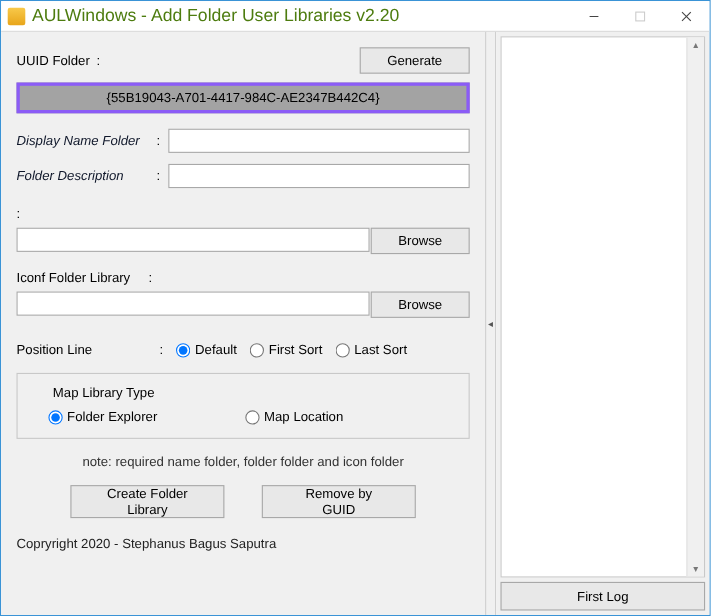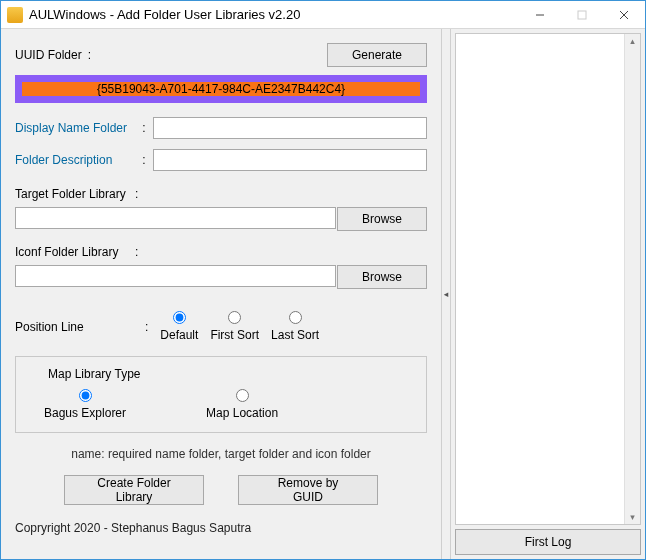--- a/index.html
+++ b/index.html
@@ -1,40 +1,40 @@
 <!DOCTYPE html>
 <html><head>
 <meta charset="utf-8">
 <style>
 *{box-sizing:border-box;margin:0;padding:0;font-family:"Segoe UI",Tahoma,sans-serif;font-size:12px;}
 body{background:#fff;width:646px;height:560px;overflow:hidden;border:1px solid #3a93d6;}
 .titlebar{height:28px;background:#fff;display:flex;align-items:center;border-bottom:1px solid #d8d8d8;}
 .titlebar .icon{width:16px;height:16px;margin:0 6px;background:linear-gradient(#f8c94a,#e8a51a);border-radius:2px;}
-.titlebar .title{flex:1;font-size:13px;color:#000000;}
+.titlebar .title{flex:1;font-size:16px;color:#4d7c0f;}
 .winbtn{width:42px;height:28px;display:flex;align-items:center;justify-content:center;color:#444;}
 .winbtn.disabled{color:#ccc;}
 .winbtn svg{width:10px;height:10px;}
 .content{display:flex;height:calc(100% - 28px);}
 .main{flex:0 0 440px;background:#f0f0f0;padding:14px 14px 10px 14px;display:flex;flex-direction:column;}
 .row{display:flex;align-items:center;margin-bottom:10px;}
-.row .lbl{flex:0 0 120px;color:#0369a1;}
+.row .lbl{flex:0 0 120px;color:#0f172a;font-style:italic;}
 .row .colon{flex:0 0 18px;text-align:center;}
 .row .inwrap{flex:1;}
 input[type=text]{width:100%;height:22px;border:1px solid #a8a8a8;background:#fff;padding:0 4px;}
 .uuidrow{display:flex;align-items:center;justify-content:space-between;margin-bottom:8px;}
-.uuidbox{height:28px;border:7px solid #8b5cf6;background:#f97316;display:flex;align-items:center;justify-content:center;margin-bottom:14px;}
+.uuidbox{height:28px;border:3px solid #8b5cf6;background:#a3a3a3;display:flex;align-items:center;justify-content:center;margin-bottom:14px;}
 .btn{height:24px;border:1px solid #a8a8a8;background:#e8e8e8;padding:0 24px;cursor:pointer;}
 .browse-row{display:flex;gap:1px;margin-bottom:14px;}
 .browse-row input{flex:1;}
 .browse-row .btn{flex:0 0 60px;}
 .section-lbl{margin-bottom:6px;display:flex;}
 .section-lbl .lbl{flex:0 0 120px;}
 .radio-row{display:flex;align-items:center;gap:12px;margin-bottom:14px;}
 .radio-row .lbl{flex:0 0 118px;}
-.radio-item{display:flex;align-items:center;gap:4px;flex-direction:column;}
+.radio-item{display:flex;align-items:center;gap:4px;}
 .radio-item input{margin:0;}
 .fieldset{border:1px solid #c8c8c8;padding:10px 12px 12px 28px;margin-bottom:14px;}
 .fieldset .legend{margin:-18px 0 8px 0;background:#f0f0f0;padding:0 4px;display:inline-block;}
 .fs-radios{display:flex;gap:80px;}
 .note{text-align:center;color:#333;margin-bottom:14px;}
 .btnrow{display:flex;justify-content:center;gap:34px;margin-bottom:16px;}
 .btnrow .btn{width:140px;height:30px;}
 .copyright{text-align:left;color:#222;}
 .splitter{flex:0 0 10px;background:#f0f0f0;border-left:1px solid #cfcfcf;border-right:1px solid #cfcfcf;display:flex;align-items:center;justify-content:center;}
 .splitter .arrow{font-size:9px;color:#555;}
@@ -88,21 +88,20 @@
       <div class="inwrap"><input type="text" value="" style=""></div>
     </div>
 
     <div class="row" style="margin-bottom:16px;">
       <span class="lbl">Folder Description</span>
       <span class="colon">:</span>
       <div class="inwrap"><input type="text" value="" style=""></div>
     </div>
 
     <div class="section-lbl">
-      <span class="lbl">Target Folder Library</span>
       <span class="colon">:</span>
     </div>
     <div class="browse-row">
       <input type="text" value="" style="">
       <button class="btn">Browse</button>
     </div>
 
     <div class="section-lbl">
       <span class="lbl">Iconf Folder Library</span>
       <span class="colon">:</span>
@@ -127,30 +126,30 @@
           <input type="radio" name="pos" style="">
           <span>Last Sort</span>
         </label>
     </div>
 
     <div class="fieldset">
       <div class="legend">Map Library Type</div>
       <div class="fs-radios">
         <label class="radio-item">
             <input type="radio" name="map" checked="" style="">
-            <span>Bagus Explorer</span>
+            <span>Folder Explorer</span>
           </label>
         <label class="radio-item">
             <input type="radio" name="map" style="">
             <span>Map Location</span>
           </label>
       </div>
     </div>
 
-    <div class="note">name: required name folder, target folder and  icon folder</div>
+    <div class="note">note: required name folder, folder folder and  icon folder</div>
 
     <div class="btnrow">
       <button class="btn">Create Folder Library</button>
       <button class="btn">Remove by GUID</button>
     </div>
 
     <div class="copyright">Copryright 2020 - Stephanus Bagus Saputra</div>
   </div>
 
   <div class="splitter">

